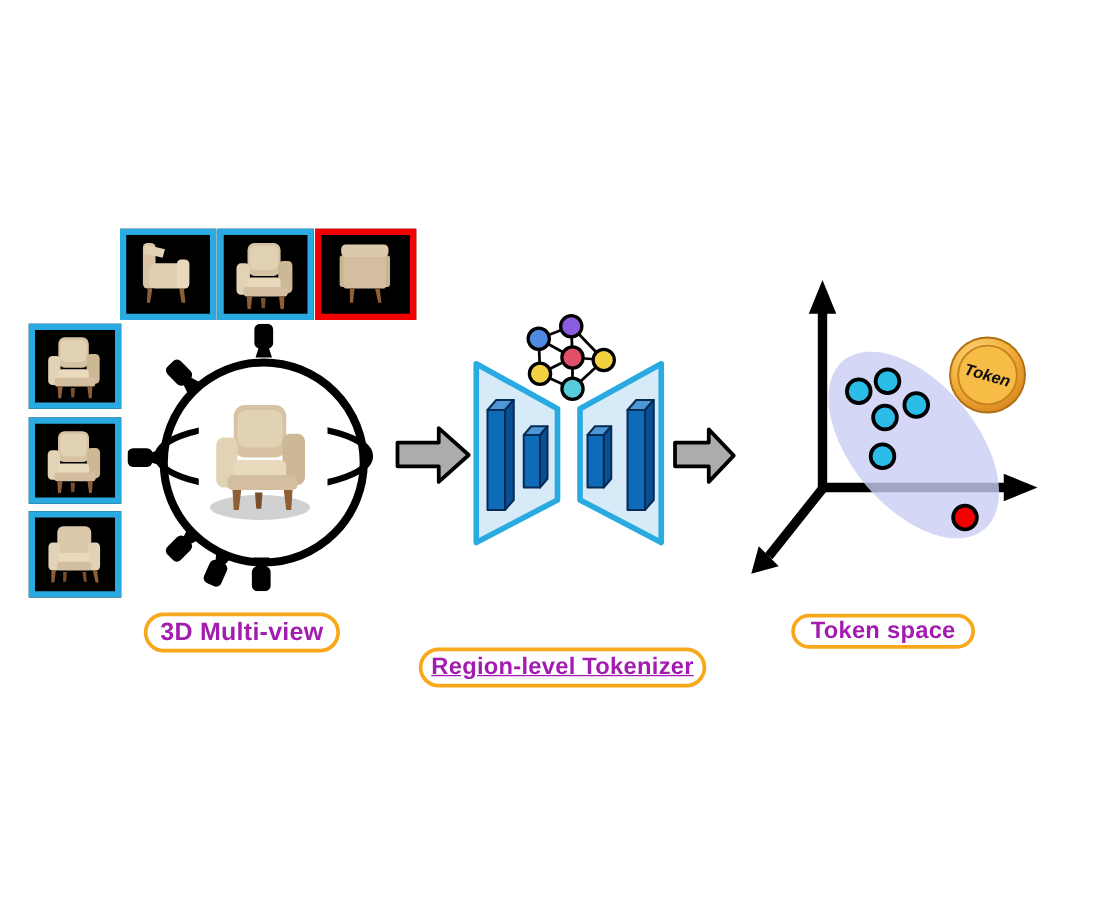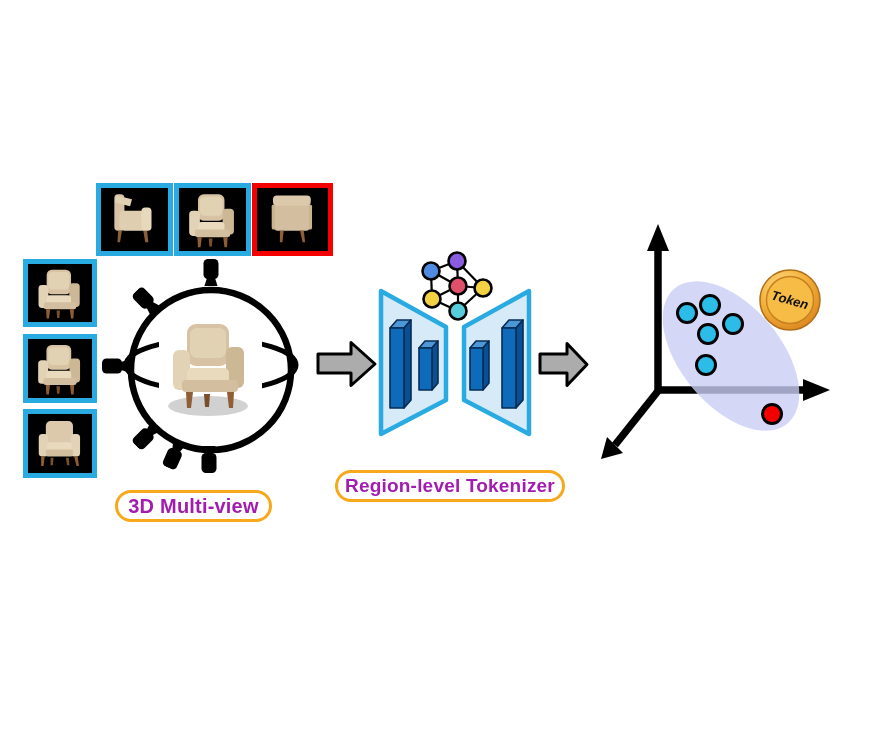--- a/index.html
+++ b/index.html
@@ -25,21 +25,21 @@
     background:#ffffff;
     border:3px solid #F7A81B;
     border-radius:17px;
     color:#a21caf;
     font-weight:bold;
     display:flex;align-items:center;justify-content:center;
     white-space:nowrap;
     letter-spacing:0.2px;
   }
   #pill-multiview{left:115px;top:490px;width:157px;height:32px;font-size:20px;}
-  #pill-tokenizer{left:335px;top:470px;width:230px;height:32px;font-size:19px;}
+  #pill-tokenizer{left:335px;top:518px;width:230px;height:32px;font-size:19px;text-decoration:underline;}
   #pill-tokenspace{left:633px;top:491px;width:147px;height:28px;font-size:19px;}
 </style>
 </head>
 <body>
 
 <div class="canvas">
 
   <svg class="layer" viewBox="0 0 881 734" xmlns="http://www.w3.org/2000/svg" xmlns:xlink="http://www.w3.org/1999/xlink">
     <defs>
       <radialGradient id="coinGrad" cx="38%" cy="30%" r="75%">
@@ -223,13 +223,14 @@
       </svg>
   </div>
   <div class="thumb blue" style="left:23px;top:409px;width:74px;height:69px;">
     <svg viewBox="0 0 100 100" xmlns="http://www.w3.org/2000/svg" xmlns:xlink="http://www.w3.org/1999/xlink">
         <use href="#chair-front" xlink:href="#chair-front"></use>
       </svg>
   </div>
 
   <div class="pill" id="pill-multiview">3D Multi-view</div>
   <div class="pill" id="pill-tokenizer">Region-level Tokenizer</div>
+  <div class="pill" id="pill-tokenspace">Token space</div>
 </div>
 
 </body></html>

